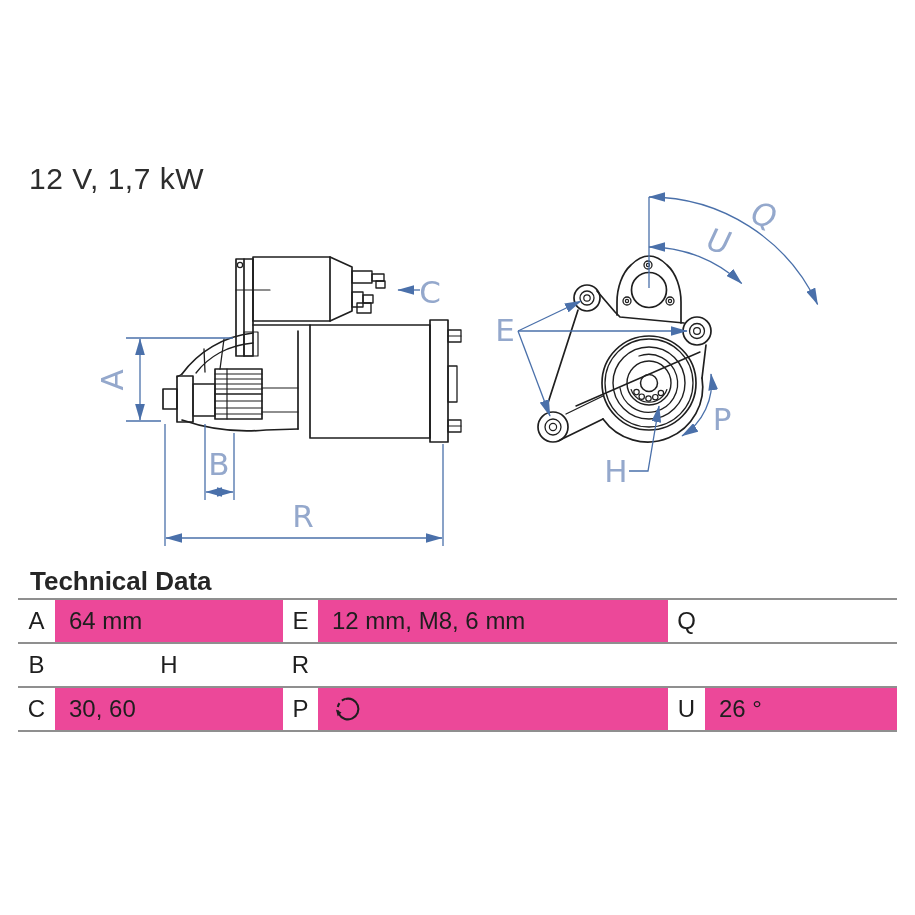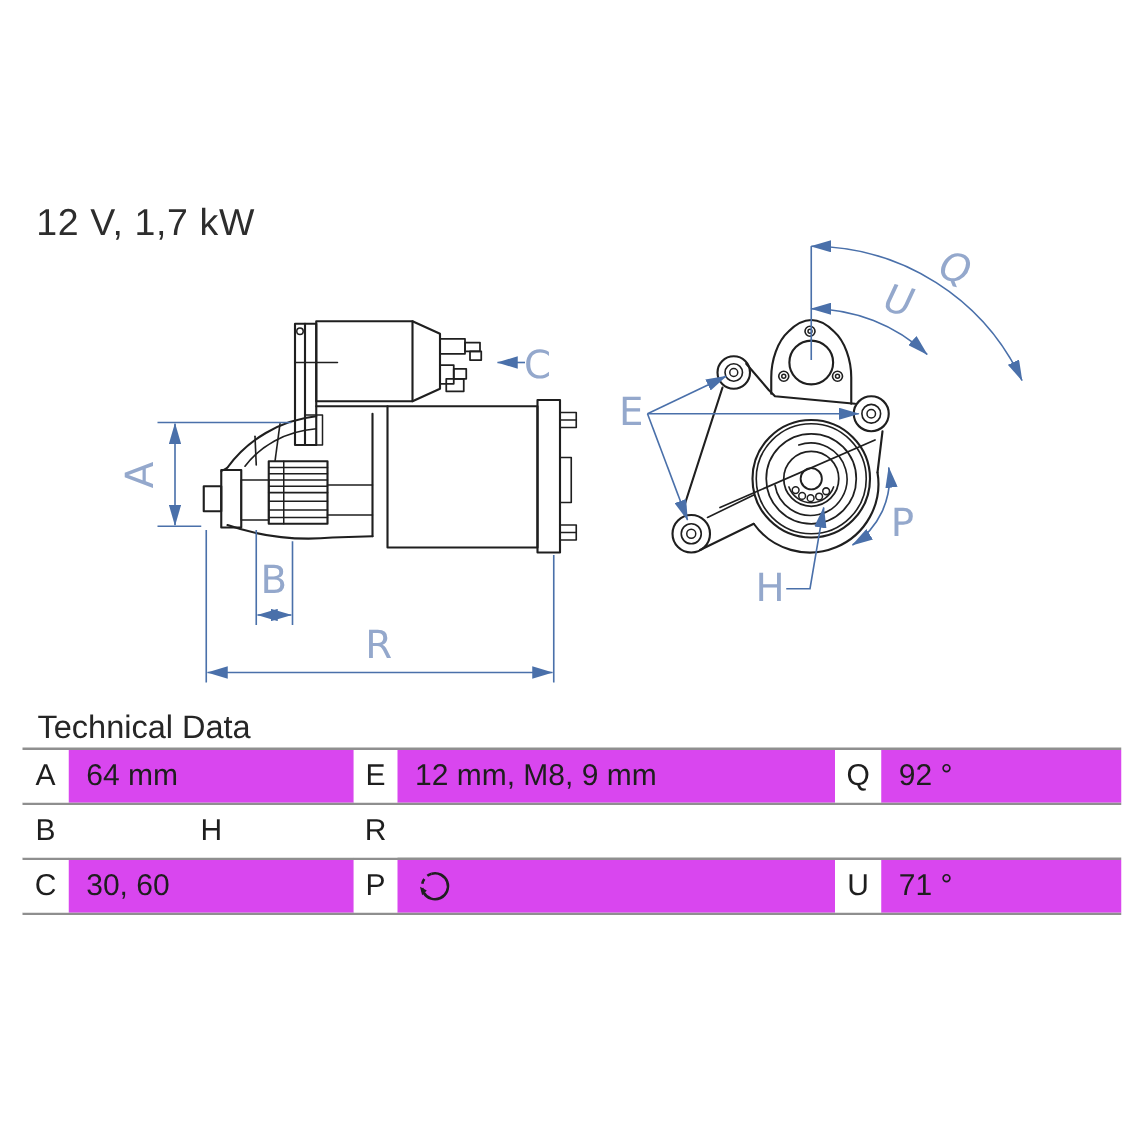--- a/index.html
+++ b/index.html
@@ -12,35 +12,35 @@
     font-size:30px;color:#2d2d2d;letter-spacing:0.5px;
   }
   #drawing-svg{position:absolute;left:0;top:0;}
   .dimlabel{
     font-family:"DejaVu Sans",sans-serif;
     font-size:31px;fill:#94a8cc;font-weight:normal;
   }
   .dimlabel.it{font-style:italic;}
   #tech-heading{
     position:absolute;left:30px;top:566px;
-    font-size:26px;font-weight:normal;color:#262626;
+    font-size:26px;font-weight:bold;color:#262626;
   }
   #tech-table{
     position:absolute;left:18px;top:598px;width:879px;
     border-top:2px solid #8f8f8f;
   }
   .trow{
     display:grid;
     grid-template-columns:37px 228px 35px 350px 37px 1fr;
     height:42px;border-bottom:2px solid #8f8f8f;
     align-items:center;
     font-size:24px;color:#1e1e1e;
   }
   .kcell{background:#ffffff;text-align:center;height:100%;display:flex;align-items:center;justify-content:center;}
-  .vcell{background:#d946ef;height:100%;display:flex;align-items:center;padding-left:14px;box-sizing:border-box;}
+  .vcell{background:#ec4899;height:100%;display:flex;align-items:center;padding-left:14px;box-sizing:border-box;}
   .vcell svg{display:block;}
 </style>
 </head>
 <body>
 
 <div id="stage">
 
   <div id="main-title">12 V, 1,7 kW</div>
 
   <svg id="drawing-svg" width="915" height="915" viewBox="0 0 915 915">
@@ -207,38 +207,37 @@
     <text class="dimlabel it" x="719" y="241" text-anchor="middle" dominant-baseline="central" transform="rotate(14 719 241)">U</text>
   </svg>
 
   <div id="tech-heading">Technical Data</div>
 
   <div id="tech-table">
     <div class="trow">
       <div class="kcell">A</div>
       <div class="vcell">64 mm</div>
       <div class="kcell">E</div>
-      <div class="vcell">12 mm, M8, 9 mm</div>
+      <div class="vcell">12 mm, M8, 6 mm</div>
       <div class="kcell">Q</div>
-      <div class="vcell">92 °</div>
     </div>
     <div class="trow">
       <div class="kcell">B</div>
       <div class="kcell">H</div>
       <div class="kcell">R</div>
     </div>
     <div class="trow">
       <div class="kcell">C</div>
       <div class="vcell">30, 60</div>
       <div class="kcell">P</div>
       <div class="vcell">
         <svg width="32" height="30" viewBox="0 0 24 26">
           <path d="M9.67,4.31 A9,9 0 1 1 4.21,17.5" fill="none" stroke="#1f1f1f" stroke-width="1.8"></path>
           <path d="M4.21,17.5 A9,9 0 0 1 9.67,4.31" fill="none" stroke="#1f1f1f" stroke-width="1.8" stroke-dasharray="3.5 3"></path>
           <polygon points="1.6,13.4 6.3,16.0 3.1,19.2" fill="#1f1f1f"></polygon>
         </svg>
       </div>
       <div class="kcell">U</div>
-      <div class="vcell">71 °</div>
+      <div class="vcell">26 °</div>
     </div>
   </div>
 
 </div>
 
 </body></html>

